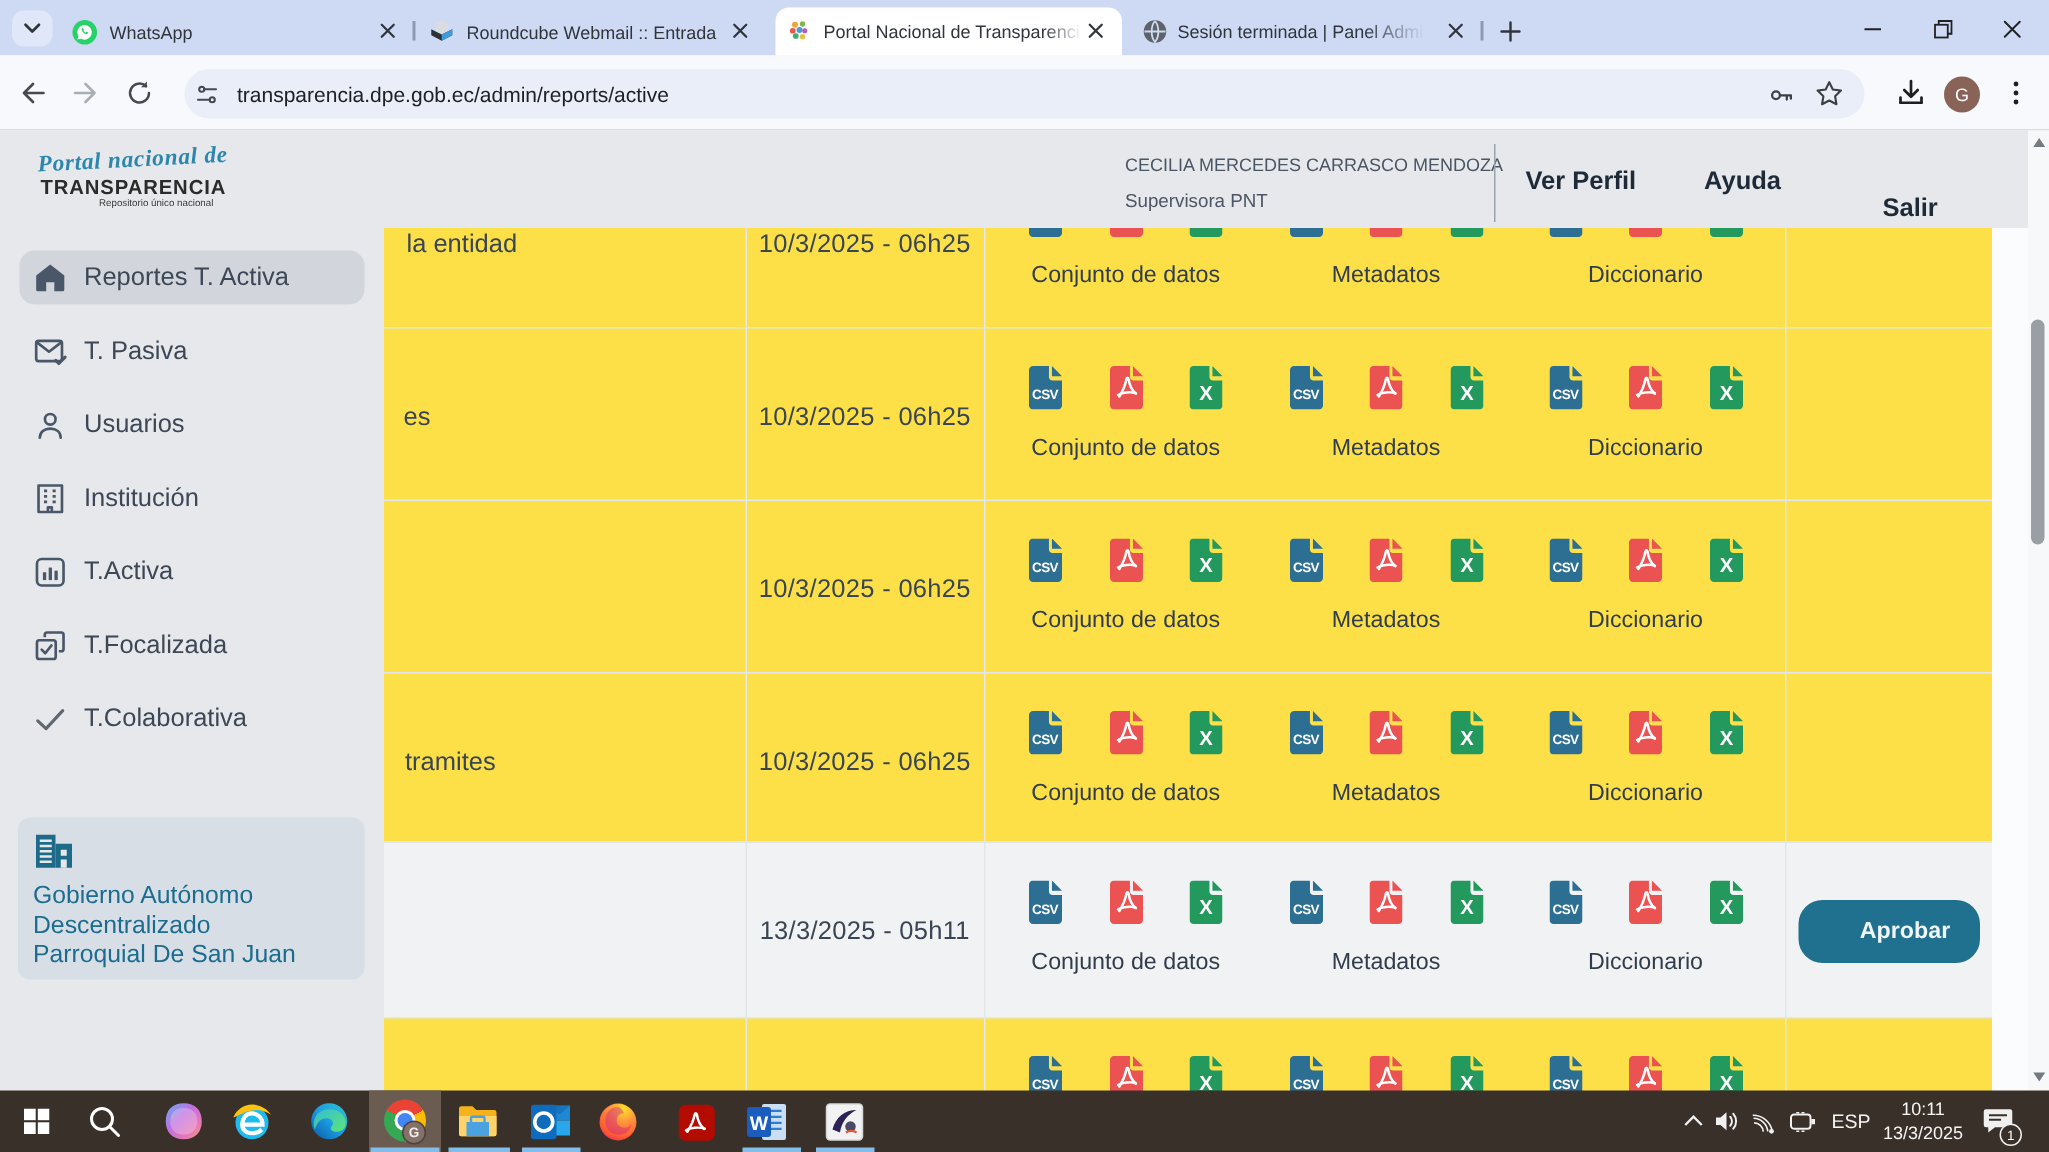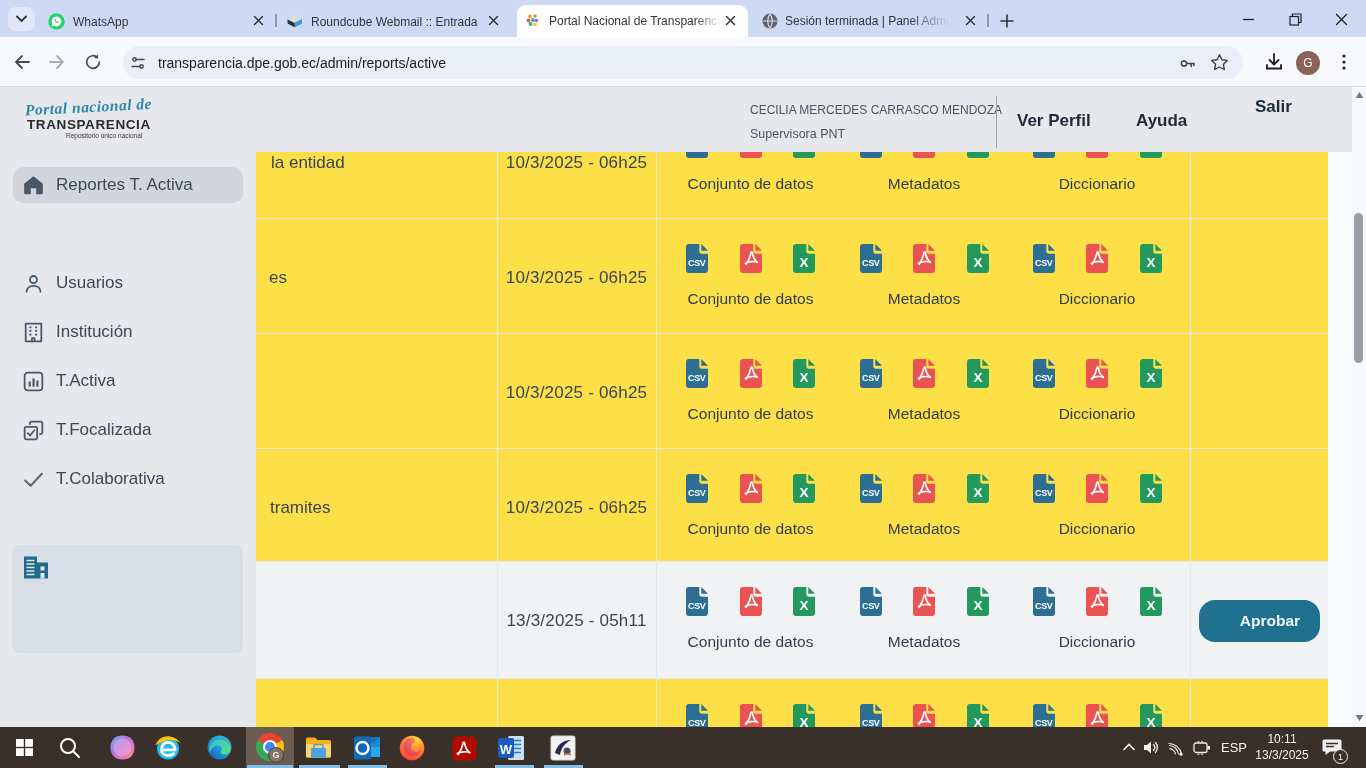--- a/index.html
+++ b/index.html
@@ -149,30 +149,38 @@
 
   <div class="abs" style="left:25px;top:98px;width:130px;font-family:'Liberation Serif',serif;font-style:italic;font-weight:bold;font-size:15.5px;color:#2d87ad;transform:rotate(-3deg);letter-spacing:0.5px;white-space:nowrap;">Portal nacional de</div>
   <div class="abs" style="left:27px;top:117px;font-size:13.5px;font-weight:bold;color:#2b2b2b;letter-spacing:0.6px;white-space:nowrap;">TRANSPARENCIA</div>
   <div class="abs" style="left:66px;top:132px;font-size:6.5px;color:#3a3a3a;white-space:nowrap;">Repositorio único nacional</div>
 
   <div class="abs" style="left:750px;top:103px;width:246px;font-size:12px;color:#4b5563;white-space:nowrap;">CECILIA MERCEDES CARRASCO MENDOZA</div>
   <div class="abs" style="left:750px;top:127px;font-size:12.5px;color:#4b5563;">Supervisora PNT</div>
   <div class="abs" style="left:996px;top:96px;width:1px;height:52px;background:#9aa3ae;"></div>
   <div class="abs" style="left:1017px;top:111px;font-size:17px;font-weight:bold;color:#1f2a38;">Ver Perfil</div>
   <div class="abs" style="left:1136px;top:111px;font-size:17px;font-weight:bold;color:#1f2a38;">Ayuda</div>
-  <div class="abs" style="left:1255px;top:97px;font-size:17px;font-weight:bold;color:#1f2a38;">Salir</div>
+  <div class="abs" style="left:1255px;top:129px;font-size:17px;font-weight:bold;color:#1f2a38;">Salir</div>
 
   <div class="abs" style="left:0;top:152px;width:256px;height:575px;background:#e6e8eb;"></div>
 
   <div class="abs" style="left:13px;top:167px;width:230px;height:36px;background:#d2d6dc;border-radius:10px;"></div>
   <div class="navitem" style="top:167px;">
     <svg width="24" height="24" viewBox="0 0 24 24">
         <path d="M12 3.2 L21 10.2 V19.3 Q21 20.3 20 20.3 H14.6 V14.6 H9.4 V20.3 H4 Q3 20.3 3 19.3 V10.2 Z" fill="#4a5769"></path>
       </svg>
     <span class="txt">Reportes T. Activa</span>
+  </div>
+  <div class="navitem" style="top:216px;">
+    <svg width="24" height="24" viewBox="0 0 24 24" fill="none" stroke="#4a5769" stroke-width="1.7" stroke-linecap="round" stroke-linejoin="round">
+        <rect x="3" y="5" width="16.5" height="13" rx="1.5"></rect>
+        <path d="M3.5 6 L11.2 12 L19 6"></path>
+        <path d="M15.5 17.5 L17.5 19.5 L21.5 15.5" stroke-width="2"></path>
+      </svg>
+    <span class="txt">T. Pasiva</span>
   </div>
   <div class="navitem" style="top:265px;">
     <svg width="24" height="24" viewBox="0 0 24 24" fill="none" stroke="#4a5769" stroke-width="1.7" stroke-linecap="round">
         <circle cx="12" cy="8.2" r="3.4"></circle>
         <path d="M5.3 20 C5.3 16.2 8.3 14.2 12 14.2 C15.7 14.2 18.7 16.2 18.7 20"></path>
       </svg>
     <span class="txt">Usuarios</span>
   </div>
   <div class="navitem" style="top:314px;">
     <svg width="24" height="24" viewBox="0 0 24 24" fill="none" stroke="#4a5769" stroke-width="1.7" stroke-linejoin="round">
@@ -206,20 +214,21 @@
   </div>
 
   <div class="abs" style="left:12px;top:545px;width:231px;height:108px;background:#d7dee5;border-radius:8px;"></div>
   <svg class="abs" style="left:21px;top:555px;" width="30" height="25" viewBox="0 0 30 25">
       <rect x="3" y="1.5" width="13" height="22" fill="#1d6b88"></rect>
       <path d="M5.5 5.5 H13.5 M5.5 9 H13.5 M5.5 12.5 H13.5 M5.5 16 H13.5 M5.5 19.5 H13.5" stroke="#e6e8eb" stroke-width="1.6"></path>
       <rect x="16" y="7.5" width="11" height="16" fill="#1d6b88"></rect>
       <rect x="19.5" y="11.5" width="4" height="4" fill="#e6e8eb"></rect>
       <rect x="19.5" y="18" width="4" height="5.5" fill="#e6e8eb"></rect>
     </svg>
+  <div class="abs" style="left:22px;top:588px;width:215px;font-size:16.5px;color:#1b6c8e;line-height:19.6px;">Gobierno Autónomo<br>Descentralizado<br>Parroquial De San Juan</div>
 
   <div id="content" class="abs" style="left:256px;top:152px;width:1072px;height:641px;background:#fde047;overflow:hidden;">
     <div class="abs" style="left:0;top:409px;width:1072px;height:117px;background:#f1f2f4;"></div>
     <div class="abs" style="left:0;top:66px;width:1072px;height:1px;background:#e4e7ea;"></div>
     <div class="abs" style="left:0;top:181px;width:1072px;height:1px;background:#e4e7ea;"></div>
     <div class="abs" style="left:0;top:296px;width:1072px;height:1px;background:#e4e7ea;"></div>
     <div class="abs" style="left:0;top:409px;width:1072px;height:1px;background:#e4e7ea;"></div>
     <div class="abs" style="left:0;top:526px;width:1072px;height:1px;background:#e4e7ea;"></div>
     <div class="abs" style="left:241px;top:0;width:1px;height:575px;background:#e4e7ea;"></div>
     <div class="abs" style="left:400px;top:0;width:1px;height:575px;background:#e4e7ea;"></div>

